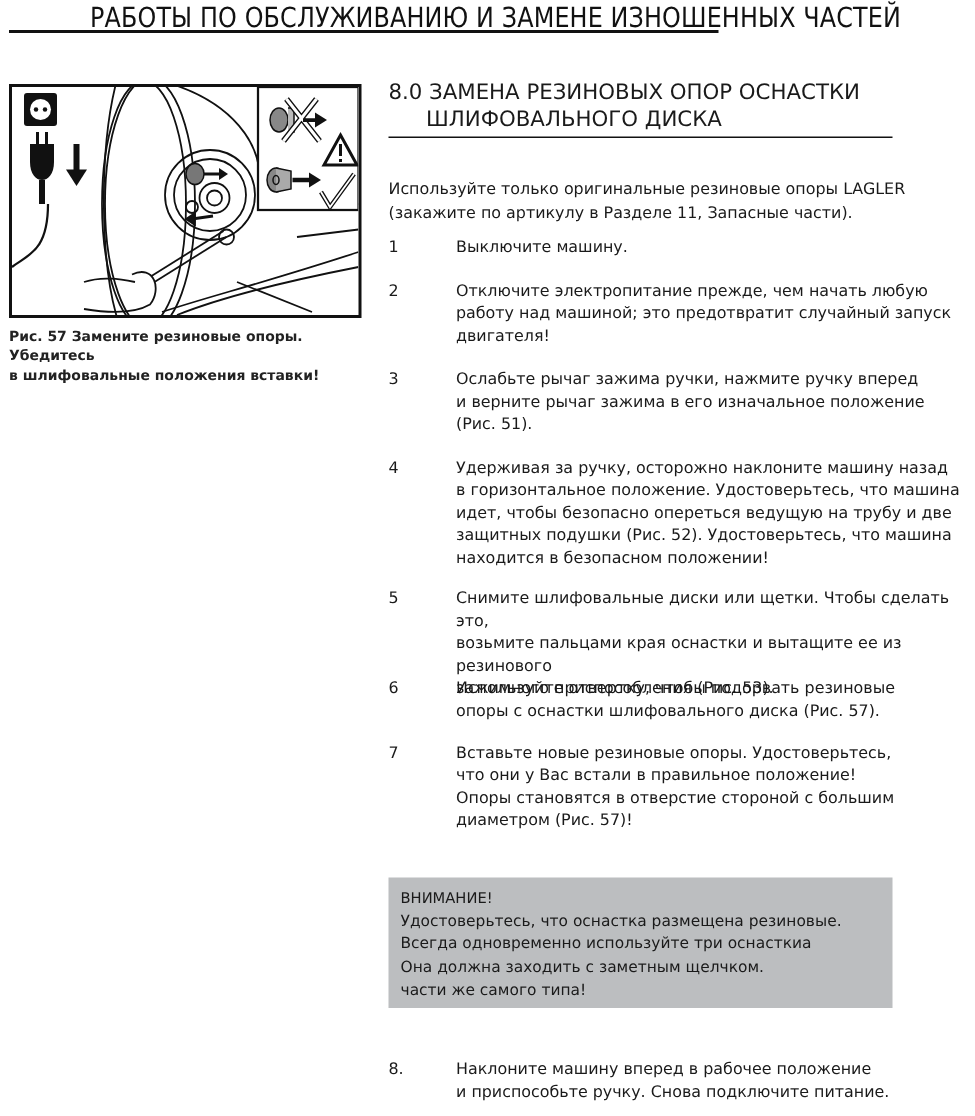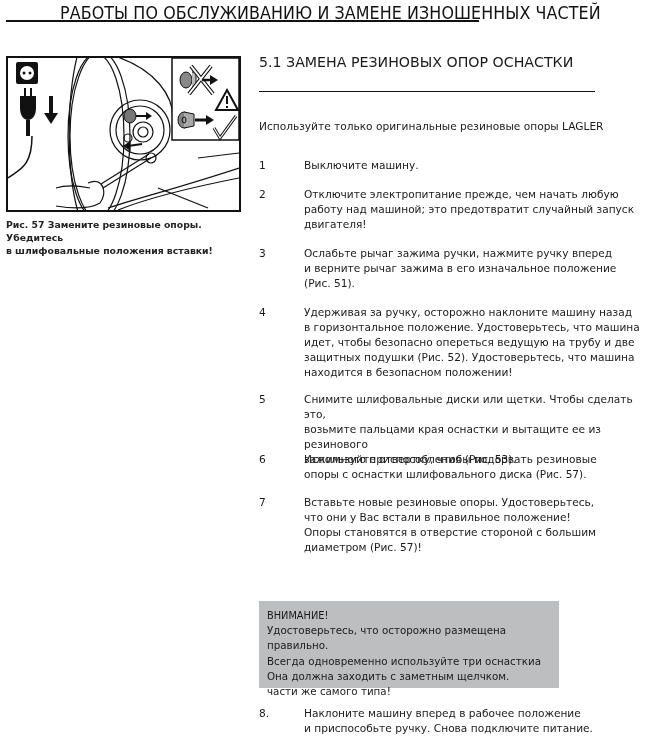--- a/index.html
+++ b/index.html
@@ -9,21 +9,21 @@
   .figure { position:absolute; left:6px; top:56px; width:235px; height:156px; border:2px solid #111; box-sizing:border-box; overflow:hidden; background:#fff; }
   .figure svg { display:block; }
   .caption { position:absolute; left:6px; top:218px; width:240px; font-size:9.3px; line-height:13px; color:#222;font-weight:bold; }
   .section-title { position:absolute; left:259px; top:53px; font-size:14.2px; line-height:18px; color:#1a1a1a; white-space:nowrap; }
   .section-title .l2 { padding-left:25px; }
   .section-rule { position:absolute; left:259px; top:91px; width:336px; height:1px; background:#111; }
   .intro { position:absolute; left:259px; top:118px; width:390px; font-size:10.6px; line-height:16px; }
   .step { position:absolute; left:259px; width:392px; font-size:10.6px; line-height:15px; }
   .step .num { position:absolute; left:0; top:0; }
   .step .txt { position:absolute; left:45px; top:0; width:350px; white-space:pre-line; }
-  .warning { position:absolute; left:259px; top:601px; width:300px; height:87px; background:#bcbec0; box-sizing:border-box; padding:7px 8px; font-size:10.3px; line-height:15.2px; color:#1a1a1a; }
+  .warning { position:absolute; left:259px; top:585px; width:336px; height:87px; background:#bcbec0; box-sizing:border-box; padding:7px 8px; font-size:10.3px; line-height:15.2px; color:#1a1a1a; }
   .warning .wt { font-size:9.8px; }
 </style>
 </head>
 <body>
 
 <div class="page-title">РАБОТЫ ПО ОБСЛУЖИВАНИЮ И ЗАМЕНЕ ИЗНОШЕННЫХ ЧАСТЕЙ</div>
 <div class="title-rule"></div>
 
 <div class="figure">
   <svg width="231" height="152" viewBox="0 0 231 152">
@@ -111,26 +111,28 @@
     </g>
   </svg>
 </div>
 
 <div class="caption">
   <div>Рис. 57 Замените резиновые опоры. Убедитесь</div>
   <div>в шлифовальные положения вставки!</div>
 </div>
 
 <div class="section-title">
-  <div>5.1 ЗАМЕНА РЕЗИНОВЫХ ОПОР ОСНАСТКИ</div>
+  <div>8.0 ЗАМЕНА РЕЗИНОВЫХ ОПОР ОСНАСТКИ</div>
+  <div class="l2">ШЛИФОВАЛЬНОГО ДИСКА</div>
 </div>
 <div class="section-rule"></div>
 
 <div class="intro">
   <div>Используйте только оригинальные резиновые опоры LAGLER</div>
+  <div>(закажите по артикулу в Разделе 11, Запасные части).</div>
 </div>
 
 <div class="step" style="top:158px">
   <span class="num">1</span>
   <span class="txt">Выключите машину.</span>
 </div>
 <div class="step" style="top:187px">
   <span class="num">2</span>
   <span class="txt">Отключите электропитание прежде, чем начать любую
  работу над машиной; это предотвратит случайный запуск
@@ -164,21 +166,21 @@
 <div class="step" style="top:495px">
   <span class="num">7</span>
   <span class="txt">Вставьте новые резиновые опоры. Удостоверьтесь,
 что они у Вас встали в правильное положение!
 Опоры становятся в отверстие стороной с большим
 диаметром (Рис. 57)!</span>
 </div>
 
 <div class="warning">
   <div class="wt">ВНИМАНИЕ!</div>
-  <div>Удостоверьтесь, что осторожно размещена правильно.</div>
+  <div>Удостоверьтесь, что оснастка размещена резиновые.</div>
   <div>Всегда одновременно используйте три оснасткиа</div>
   <div>Она должна заходить с заметным щелчком.</div>
   <div>части же самого типа!</div>
 </div>
 
 <div class="step" style="top:706px">
   <span class="num">8.</span>
   <span class="txt">Наклоните машину вперед в рабочее положение
  и приспособьте  ручку. Снова подключите питание.</span>
 </div>

